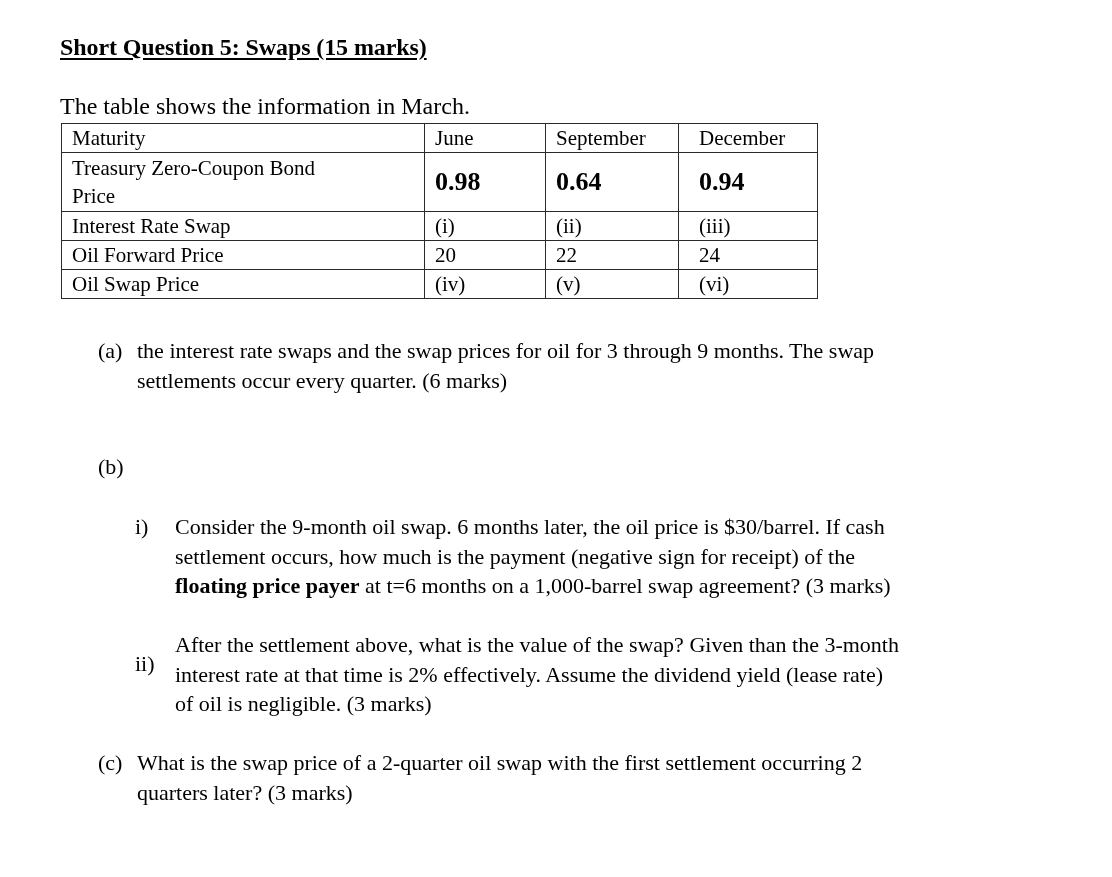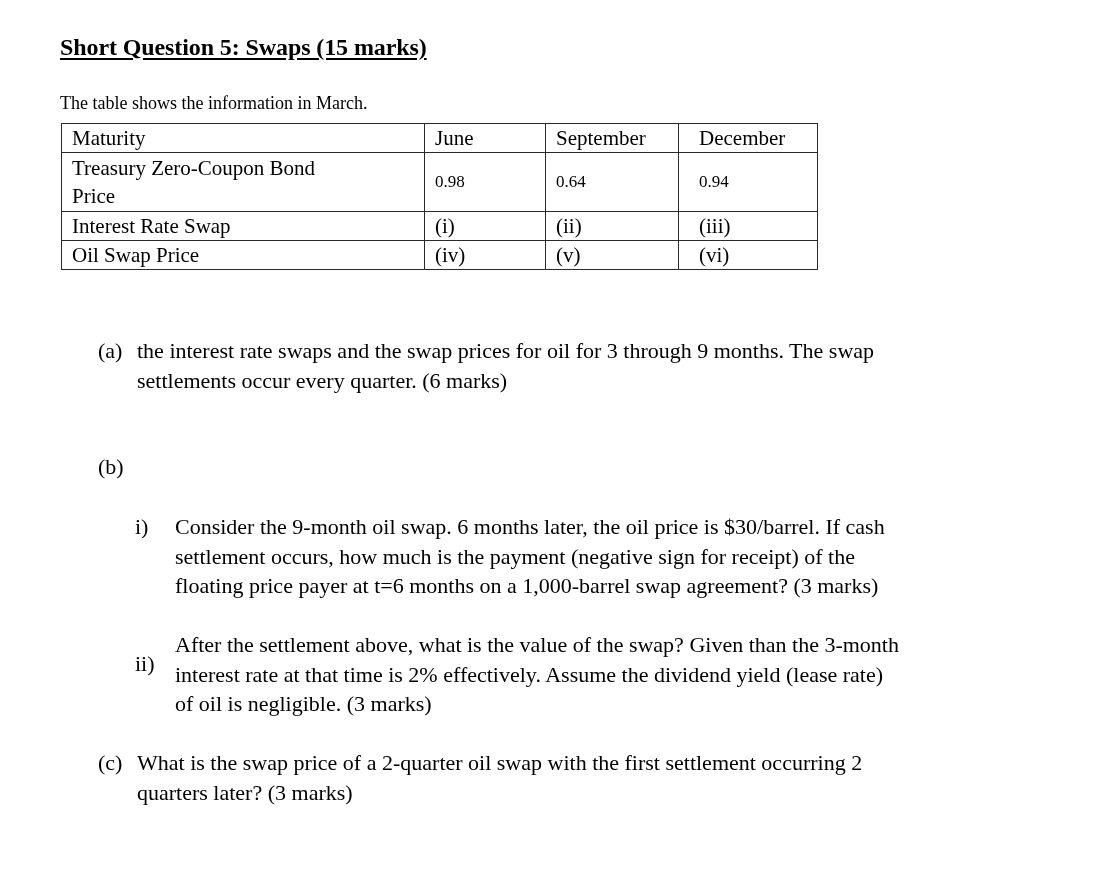--- a/index.html
+++ b/index.html
@@ -18,48 +18,48 @@
   .abs { position: absolute; }
   .title {
     left: 60px; top: 34px;
     font-size: 24px; font-weight: bold;
     text-decoration: underline;
     text-underline-offset: 3px;
     letter-spacing: -0.1px;
   }
   .intro {
     left: 60px; top: 93px;
-    font-size: 18px;
+    font-size: 24px;
   }
   table.info {
     position: absolute;
     left: 61px; top: 123px;
     border-collapse: collapse;
     font-size: 21px;
   }
   table.info td {
     border: 1.5px solid #2a2a2a;
     padding: 0 0 0 10px;
     vertical-align: middle;
     line-height: 28px;
     height: 28px;
   }
   table.info td.c0 { width: 352px; }
   table.info td.c1 { width: 110px; }
   table.info td.c2 { width: 122px; }
   table.info td.c3 { width: 118px; padding-left: 20px; }
   table.info tr.tall td { height: 58px; }
-  table.info td.num { font-size: 17px; }
+  table.info td.num { font-size: 26px; font-weight: bold; }
   .para {
     font-size: 22px;
     line-height: 29.5px;
   }
   .label { position: absolute; }
   .text { position: absolute; }
-  b.em { font-weight: normal; }
+  b.em { font-weight: bold; }
 </style>
 </head>
 <body>
 
 <div class="abs title">Short Question 5: Swaps (15 marks)</div>
 
 <div class="abs intro">The table shows the information in March.</div>
 
 <table class="info">
   <tbody>
@@ -73,20 +73,26 @@
     <td class="c0"><span>Treasury Zero-Coupon Bond</span><br><span>Price</span></td>
     <td class="c1 num">0.98</td>
     <td class="c2 num">0.64</td>
     <td class="c3 num">0.94</td>
   </tr>
   <tr>
     <td class="c0">Interest Rate Swap</td>
     <td class="c1">(i)</td>
     <td class="c2">(ii)</td>
     <td class="c3">(iii)</td>
+  </tr>
+  <tr>
+    <td class="c0">Oil Forward Price</td>
+    <td class="c1">20</td>
+    <td class="c2">22</td>
+    <td class="c3">24</td>
   </tr>
   <tr>
     <td class="c0">Oil Swap Price</td>
     <td class="c1">(iv)</td>
     <td class="c2">(v)</td>
     <td class="c3">(vi)</td>
   </tr>
 </tbody>
   </table>
 

